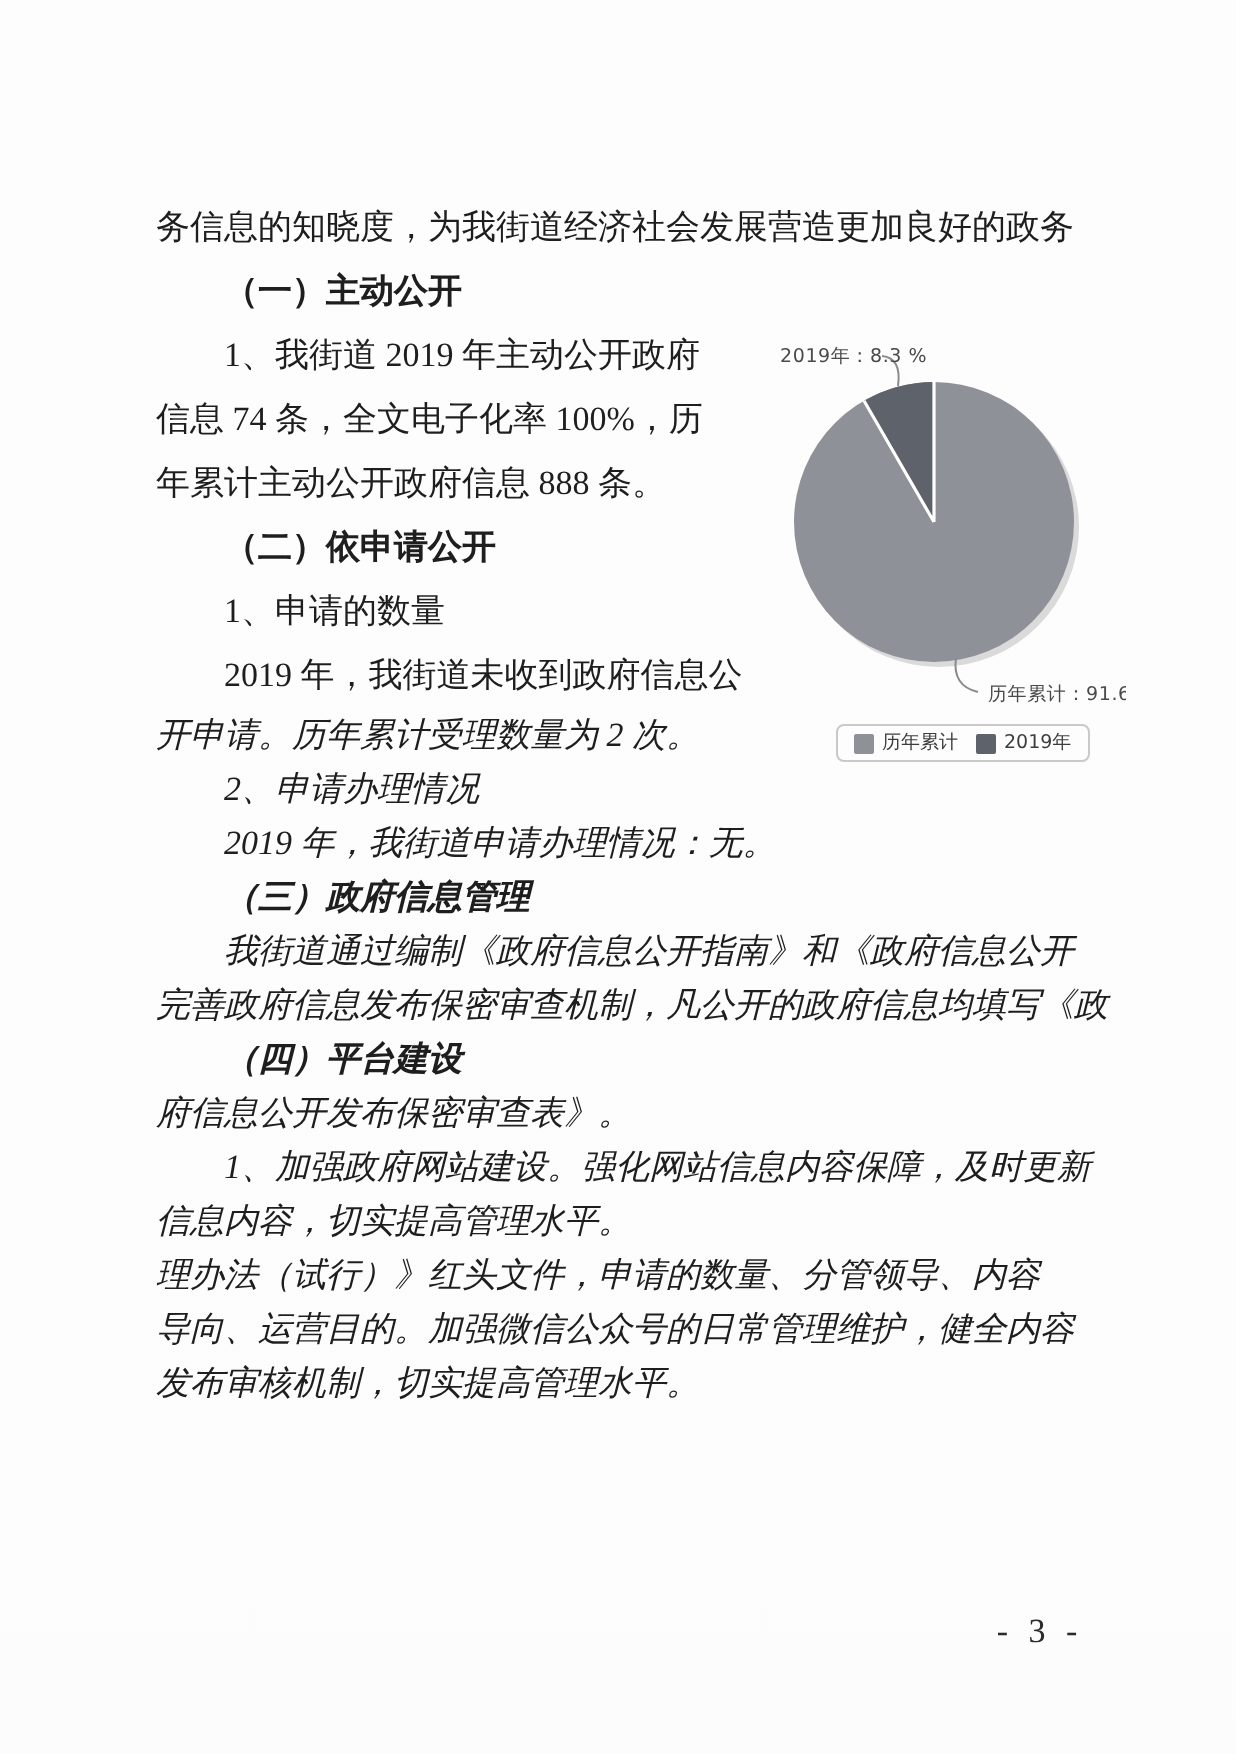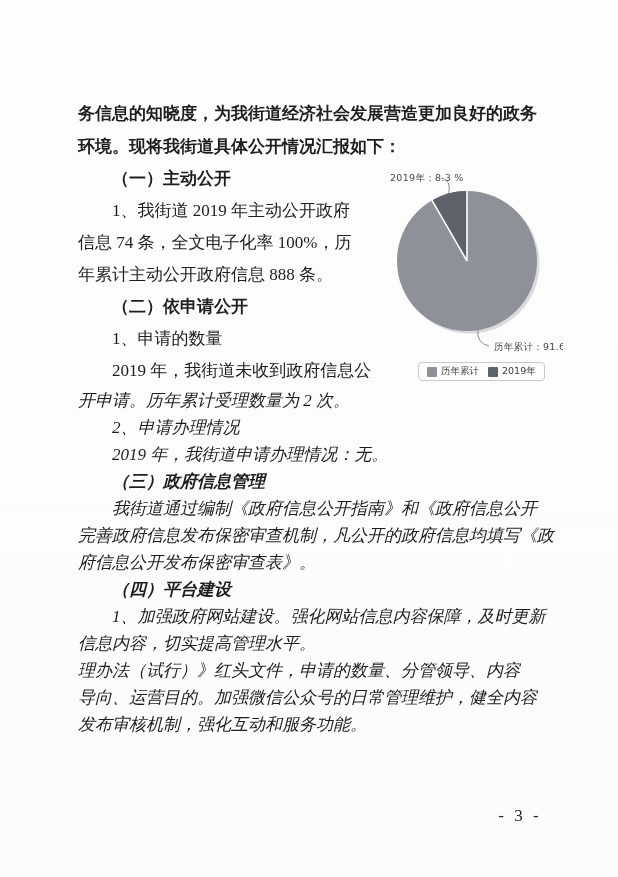--- a/index.html
+++ b/index.html
@@ -8,21 +8,21 @@
     background:#fdfdfd;
     position:relative;
     font-family:"Liberation Serif","DejaVu Serif",serif;
     color:#1e1e1e;
     overflow:hidden;
   }
   .page { position:absolute; inset:0; background:linear-gradient(180deg,#fdfdfd 0%,#fcfcfc 100%); }
 
   .textflow { position:absolute; left:78px; top:97px; width:470px; }
   .ln { white-space:nowrap; font-size:17px; }
-  .sec-a .ln { line-height:33px;font-weight:bold; }
+  .sec-a .ln { line-height:33px; }
   .sec-b .ln { line-height:32px; width:300px; }
   .sec-c .ln { line-height:27px;font-style:italic; }
   .indent { padding-left:34px; }
   .heading { font-weight:bold; }
 
   
   .chart-block {
     position:absolute; left:388px; top:166px; width:175px; height:222px;
   }
   .chart-block svg { display:block; }
@@ -48,45 +48,44 @@
   }
 </style>
 </head>
 <body>
 
 <div class="page">
 
   <div class="textflow">
     <div class="sec-a">
       <div class="ln">务信息的知晓度，为我街道经济社会发展营造更加良好的政务</div>
-      <div class="ln">环境。现将我街道具体公开情况汇报如下：</div>
     </div>
     <div class="sec-b">
       <div class="ln indent heading">（一）主动公开</div>
       <div class="ln indent">1、我街道 2019 年主动公开政府</div>
       <div class="ln">信息 74 条，全文电子化率 100%，历</div>
       <div class="ln">年累计主动公开政府信息 888 条。</div>
       <div class="ln indent heading">（二）依申请公开</div>
       <div class="ln indent">1、申请的数量</div>
       <div class="ln indent">2019 年，我街道未收到政府信息公</div>
     </div>
     <div class="sec-c">
       <div class="ln">开申请。历年累计受理数量为 2 次。</div>
       <div class="ln indent">2、申请办理情况</div>
       <div class="ln indent">2019 年，我街道申请办理情况：无。</div>
       <div class="ln indent heading">（三）政府信息管理</div>
       <div class="ln indent">我街道通过编制《政府信息公开指南》和《政府信息公开</div>
       <div class="ln">完善政府信息发布保密审查机制，凡公开的政府信息均填写《政</div>
+      <div class="ln indent heading">（四）平台建设</div>
       <div class="ln">府信息公开发布保密审查表》。</div>
-      <div class="ln indent heading">（四）平台建设</div>
       <div class="ln indent">1、加强政府网站建设。强化网站信息内容保障，及时更新</div>
       <div class="ln">信息内容，切实提高管理水平。</div>
       <div class="ln">理办法（试行）》红头文件，申请的数量、分管领导、内容</div>
       <div class="ln">导向、运营目的。加强微信公众号的日常管理维护，健全内容</div>
-      <div class="ln">发布审核机制，强化互动和服务功能。</div>
+      <div class="ln">发布审核机制，切实提高管理水平。</div>
     </div>
   </div>
 
   <div class="chart-block">
     <svg width="175" height="194" viewBox="0 0 175 194">
 
       <circle cx="81.5" cy="97.5" r="70" fill="#dadada"></circle>
 
       <circle cx="79" cy="95" r="70" fill="#8e9197"></circle>
 

